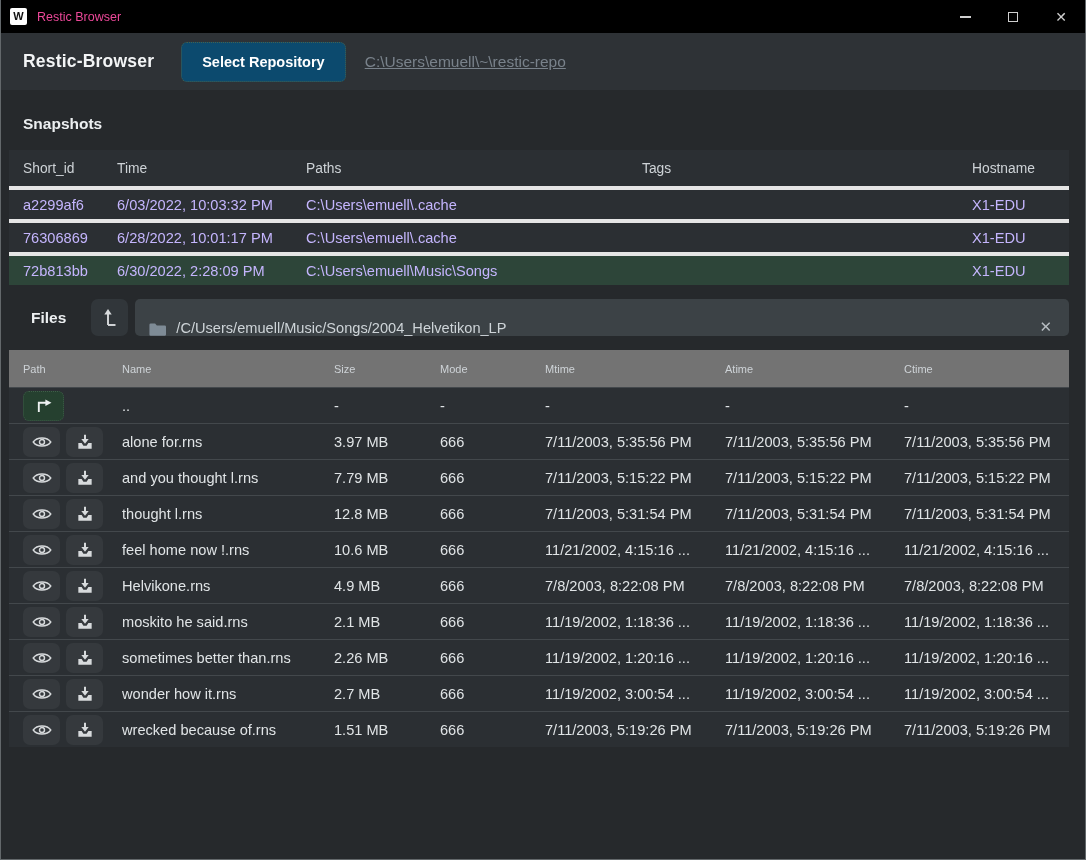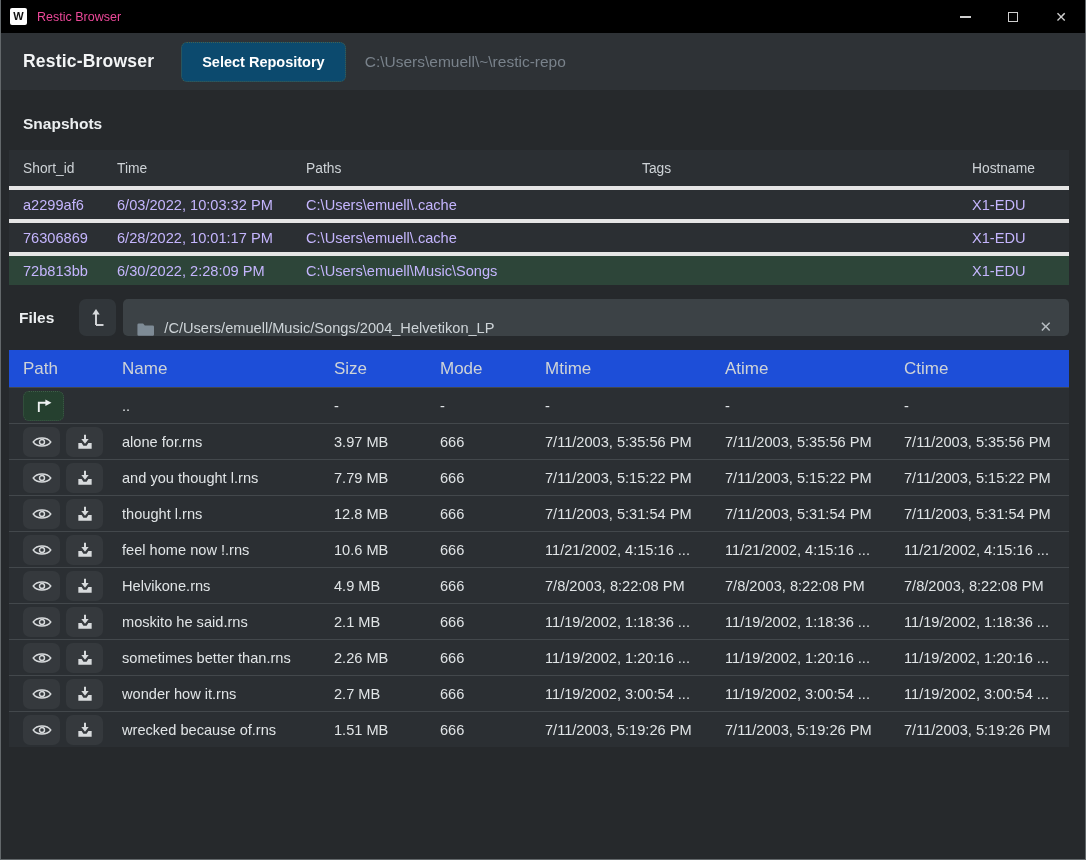--- a/index.html
+++ b/index.html
@@ -19,41 +19,41 @@
   .titlebar .title { color:#ec4899; font-size:12.5px; margin-left:10px; }
   .controls { margin-left:auto; display:flex; height:33px; }
   .ctrl { width:48px; display:flex; align-items:center; justify-content:center; color:#cfcfcf; font-size:13px; cursor:default; }
   .minbar { width:11px; height:2px; background:#cfcfcf; }
   .maxbox { width:10px; height:10px; border:1.4px solid #cfcfcf; }
   .ctrl.close { font-size:14px; }
   
   .appbar { height:57px; background:#2e3236; display:flex; align-items:center; padding:0 22px; }
   .app-title { font-size:17.5px; font-weight:bold; color:#f3f5f6; letter-spacing:0.2px; }
   .repo-btn { margin-left:27px; height:40px; padding:0 20px; background:#0c4a6e; border:1px dotted #46604e; border-radius:6px; color:#fff; font-weight:bold; font-size:14.5px; font-family:inherit; cursor:pointer; }
-  .repo-path { margin-left:19px; font-size:15.5px; color:#79828b; }
+  .repo-path { margin-left:19px; font-size:15.5px; color:#79828b;text-decoration:underline; }
   
   .section-heading { padding:25px 14px 17px 22px; font-size:15.5px; font-weight:bold; color:#eceff1; }
   
   .snap-table { margin:0 16px 0 8px; }
   .snap-head, .snap-row { display:grid; grid-template-columns:94px 189px 336px 330px 1fr; align-items:center; padding-left:14px; }
   .snap-head { height:36px; background:#2b2f33; font-size:13.8px; color:#ced3d7; }
   .snap-row { height:33px; background:#2b2f33; border-top:4px solid #e5e5e5; font-size:14.6px; color:#c4b5fd; cursor:default; }
   .snap-row.selected { background:#2d4539; }
   .cell { overflow:hidden; white-space:nowrap; padding-right:10px; }
   
-  .files-bar { display:flex; align-items:center; margin:14px 16px 14px 0; padding-left:18px; height:37px; }
+  .files-bar { display:flex; align-items:center; margin:14px 16px 14px 0; padding-left:30px; height:37px; }
   .files-heading { font-size:15.5px; font-weight:bold; color:#eceff1; }
   .up-btn { width:37px; height:37px; margin-left:25px; background:#31363a; border:none; border-radius:7px; display:flex; align-items:center; justify-content:center; cursor:pointer; flex:none; }
   .crumb { flex:1; height:37px; margin-left:7px; background:#3c4246; border-radius:5px; display:flex; align-items:flex-end; padding:0 14px; }
   .crumb-path { margin-left:10px; font-size:14.6px; color:#ced4d8; flex:1; overflow:hidden; white-space:nowrap; }
   .crumb-x { color:#b6bcc1; font-size:15px; cursor:pointer; padding:0 3px; }
   
   .files-table { margin:0 16px 0 8px; }
   .files-head, .file-row { display:grid; grid-template-columns:99px 212px 106px 105px 180px 179px 1fr; align-items:center; padding-left:14px; }
-  .files-head { height:37px; background:#1d4ed8; font-size:17px; color:#ced3d7; }
+  .files-head { height:37px; background:#737373; font-size:11px; color:#ced3d7; }
   .file-row { height:36px; background:#2b2f33; border-top:1px solid #43484c; font-size:14.6px; color:#e0e4e6; }
   .actions { display:flex; gap:6px; align-items:center; }
   .icon-btn { width:37px; height:30px; background:#35393d; border:none; border-radius:7px; display:flex; align-items:center; justify-content:center; cursor:pointer; }
   .nav-btn { width:41px; height:30px; background:#25402f; border:1px dotted #3f5d49; border-radius:6px; display:flex; align-items:center; justify-content:center; cursor:pointer; }
 </style>
 </head>
 <body>
 
 <div class="titlebar">
   <span class="app-icon">

